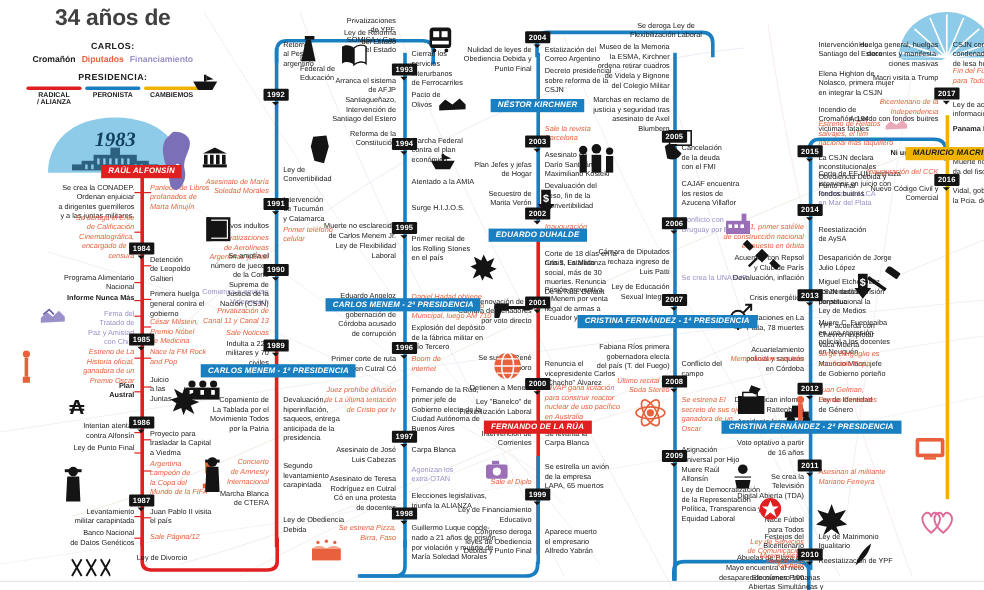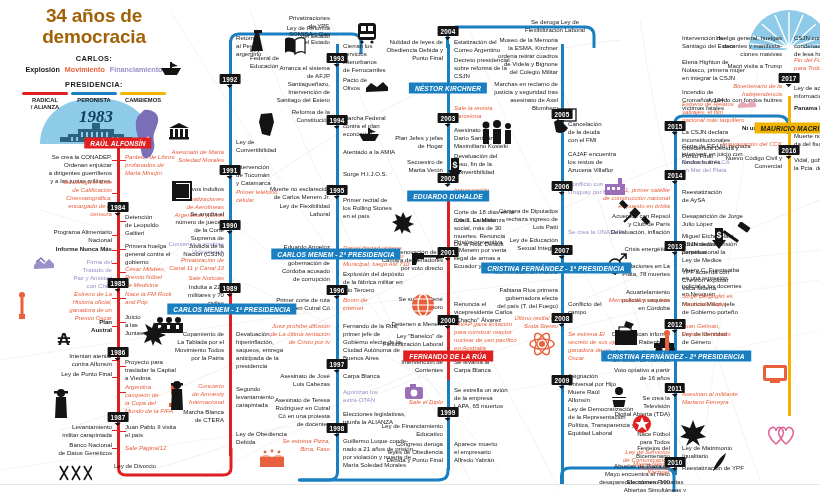--- a/index.html
+++ b/index.html
@@ -11,21 +11,21 @@
     overflow: hidden;
     position: relative;
   }
   #stage { position:absolute; inset:0; }
 
   
   .bg-curves { position:absolute; inset:0; z-index:0; pointer-events:none; }
 
   
   .titleblock { position:absolute; left:14px; top:6px; width:160px; text-align:center; z-index:6; }
-  .title-main { font-size:19px; font-weight:bold; line-height:1.08; color:#a16207; letter-spacing:-0.2px; }
+  .title-main { font-size:19px; font-weight:bold; line-height:1.08; color:#404040; letter-spacing:-0.2px; }
   .hechos-lbl { font-size:7.4px; font-weight:bold; color:#1a1a1a; margin-top:7px; letter-spacing:.4px; }
   .hechos-row { margin-top:2px; font-size:7.2px; font-weight:bold; display:flex; justify-content:center; gap:5px; }
   .h-pol { color:#1a1a1a; }
   .h-cul { color:#e8603c; }
   .h-int { color:#9a8fc9; }
   .pres-lbl { font-size:7.4px; font-weight:bold; color:#1a1a1a; margin-top:6px; letter-spacing:.4px;}
   .pres-bars { display:flex; gap:3px; margin-top:3px; justify-content:center; }
   .pres-bars i { display:block; height:3px; width:46px; border-radius:2px; }
   .pres-names { display:flex; gap:3px; margin-top:2px; justify-content:center; font-size:5.8px; font-weight:bold; color:#1a1a1a; }
   .pres-names span { width:46px; line-height:1.15; }
@@ -104,26 +104,25 @@
       <path d="M560 80 C 600 200 640 340 690 470" stroke="#ddd6e6"></path>
       <path d="M760 60 C 740 180 720 320 700 470" stroke="#e9dede"></path>
       <path d="M0 470 C 200 440 500 400 820 330" stroke="#e1e6ee"></path>
       <path d="M200 480 C 350 400 520 320 820 280" stroke="#e8e0d4"></path>
     </g>
   </svg>
 
   <div class="titleblock">
     <div class="title-main">
       <div>34 años de</div>
-      <div>democracia</div>
     </div>
     <div class="hechos-lbl">CARLOS:</div>
     <div class="hechos-row">
-      <span class="h-pol">Explosión</span>
-      <span class="h-cul">Movimiento</span>
+      <span class="h-pol">Cromañón</span>
+      <span class="h-cul">Diputados</span>
       <span class="h-int">Financiamiento</span>
     </div>
     <div class="pres-lbl">PRESIDENCIA:</div>
     <div class="pres-bars">
       <i style="background:#e02020"></i>
       <i style="background:#1a7fc1"></i>
       <i style="background:#f0b400"></i>
     </div>
     <div class="pres-names">
       <span style="white-space:pre-line">RADICAL

